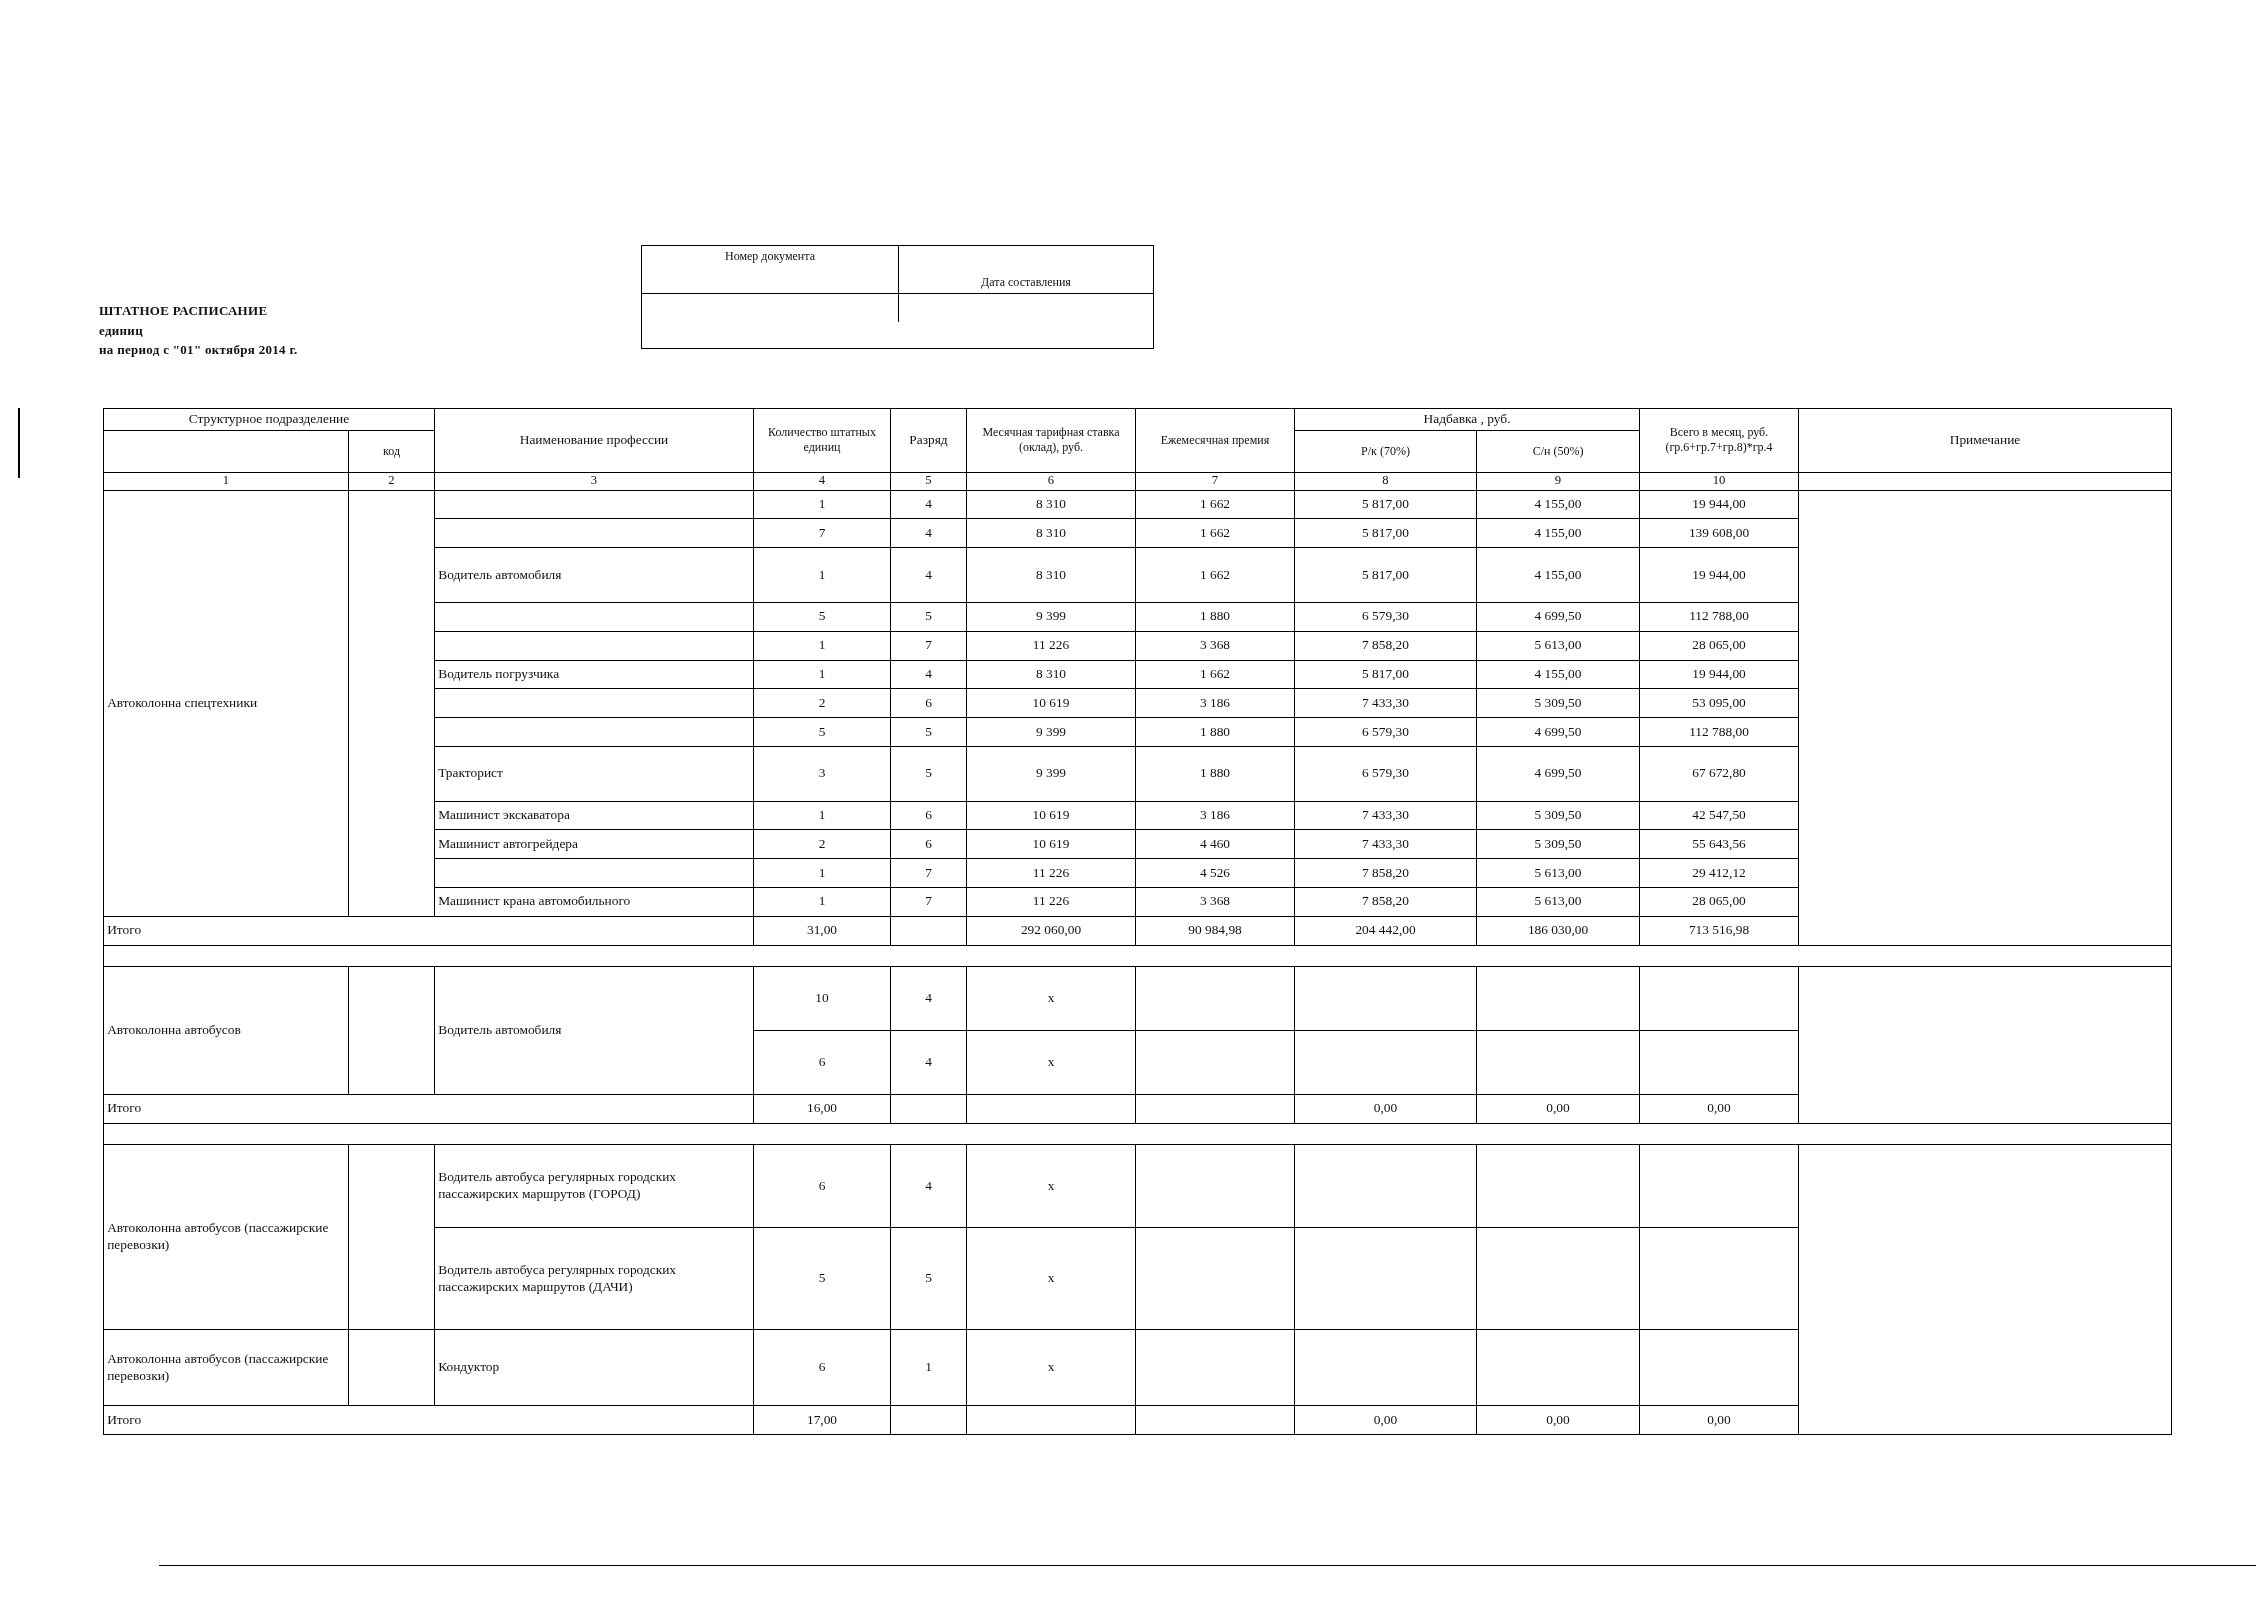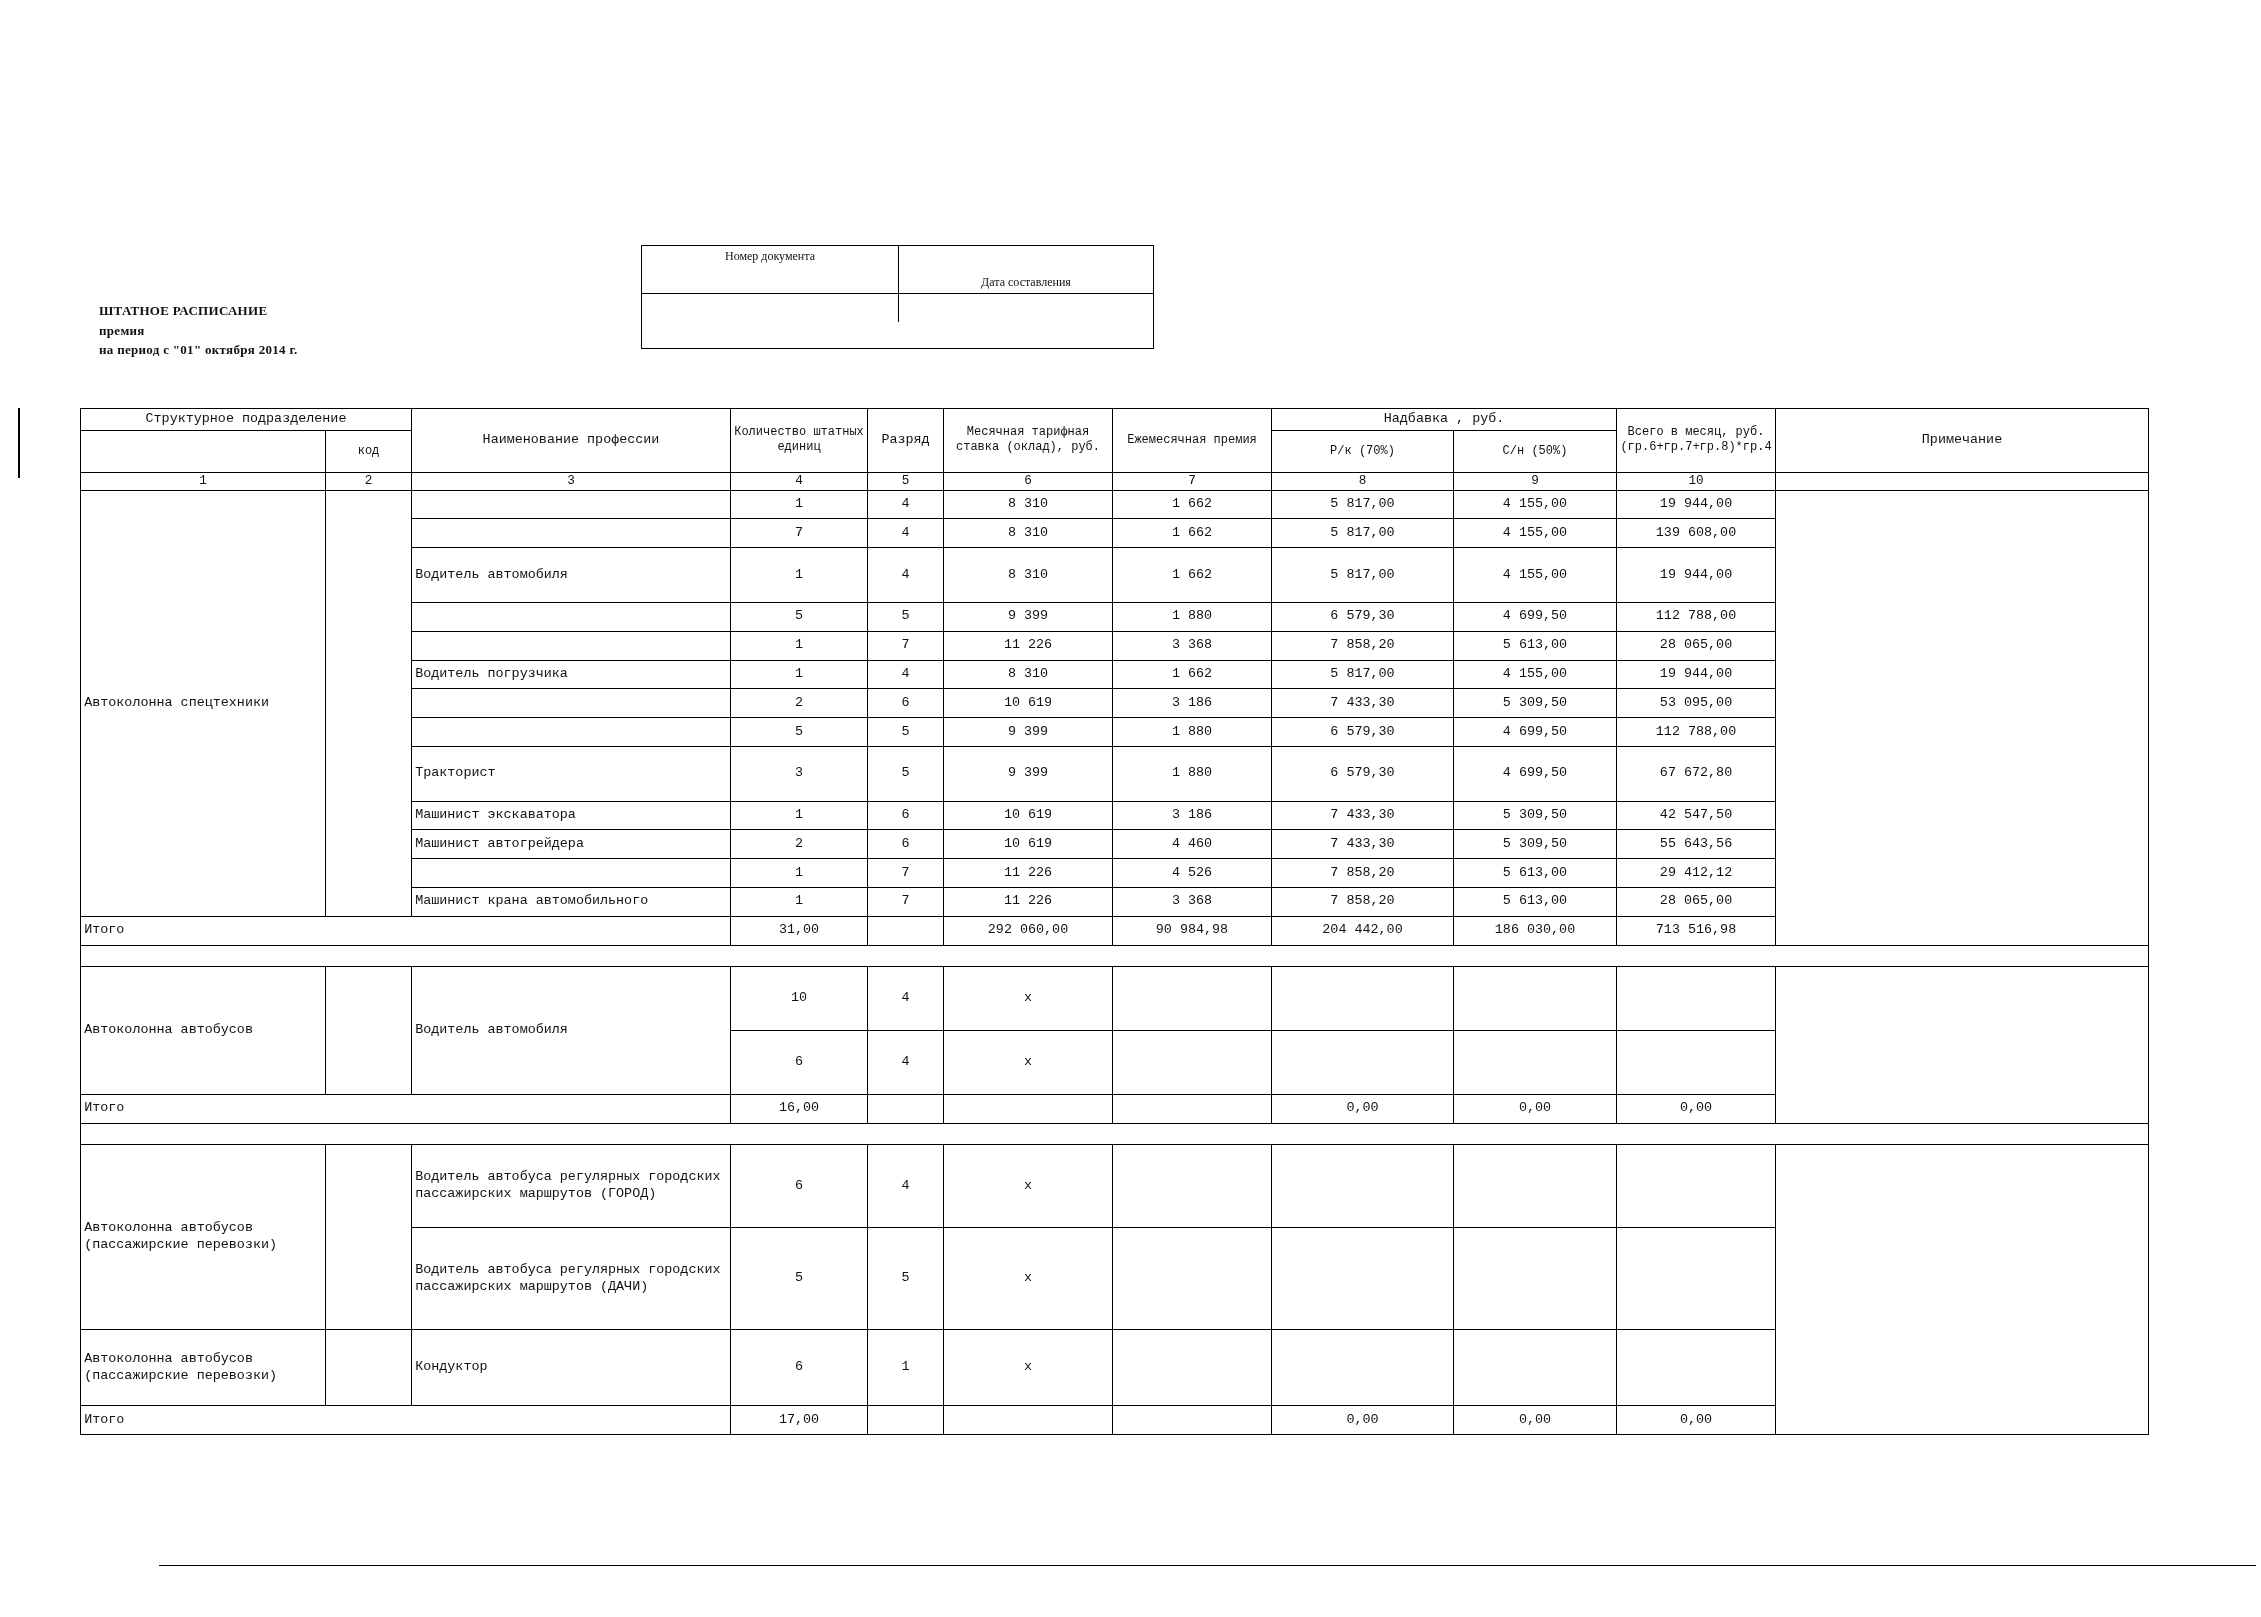--- a/index.html
+++ b/index.html
@@ -56,27 +56,26 @@
     font-weight: bold;
     font-size: 13px;
     line-height: 1.5;
     letter-spacing: 0.3px;
   }
   .title-block div { white-space: nowrap; }
 
   
   .main-table {
     position: absolute;
-    left: 80px;
+    left: 103px;
     top: 408px;
     border-collapse: collapse;
     table-layout: fixed;
     width: 2068px;
     font-size: 13.4px;
-    font-family: Liberation Mono, monospace;
   }
   .main-table td, .main-table th {
     border: 1.3px solid #000;
     padding: 1.9px 3.2px;
     vertical-align: middle;
     font-weight: normal;
     line-height: 1.25;
   }
   .c-center { text-align: center; }
   .c-left { text-align: left; }
@@ -128,21 +127,21 @@
       <div class="docnum-cell c2">Дата составления</div>
     </div>
     <div class="docnum-row val">
       <div class="docnum-cell c1"></div>
       <div class="docnum-cell c2"></div>
     </div>
   </div>
 
   <div class="title-block">
     <div>ШТАТНОЕ  РАСПИСАНИЕ</div>
-    <div>премия</div>
+    <div>единиц</div>
     <div>на период с "01" октября 2014 г.</div>
   </div>
 
   <table class="main-table">
     <colgroup>
       <col style="width:245px">
       <col style="width:86px">
       <col style="width:319px">
       <col style="width:137px">
       <col style="width:76px">

